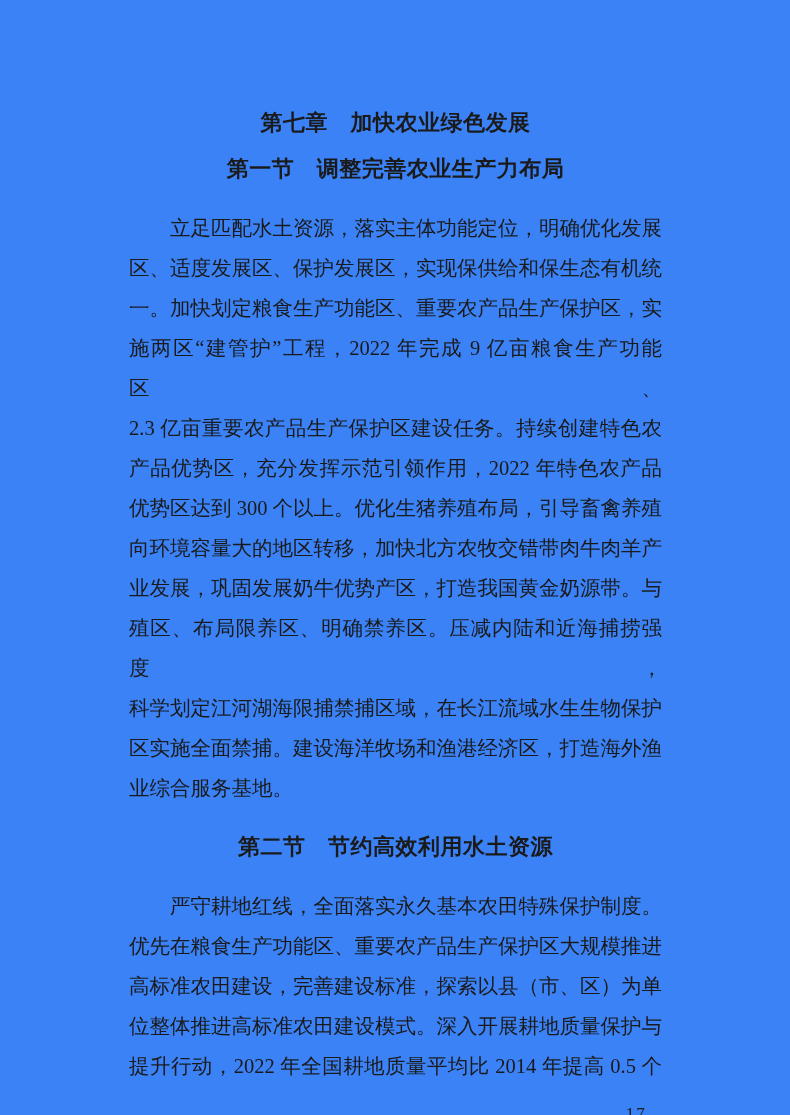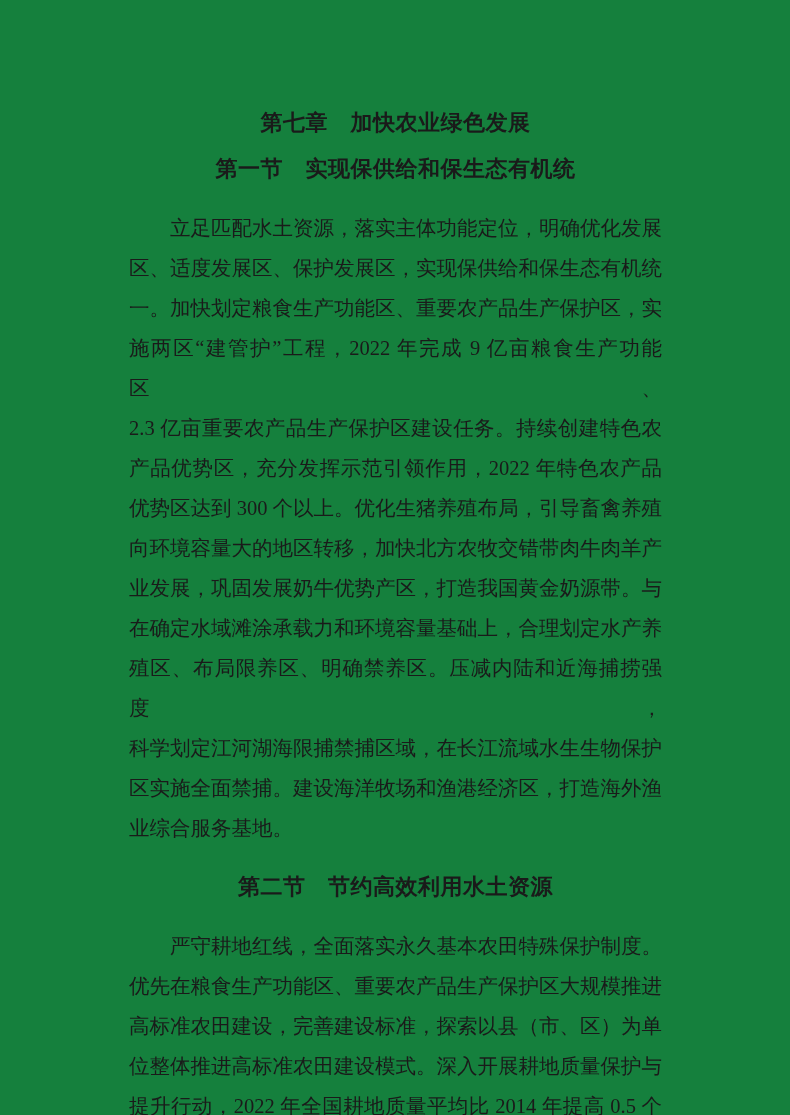--- a/index.html
+++ b/index.html
@@ -5,21 +5,21 @@
   html, body {
     margin: 0;
     padding: 0;
     background: #ffffff;
   }
   .page {
     position: relative;
     width: 790px;
     height: 1115px;
     box-sizing: border-box;
-    background: #15803d;
+    background: #3b82f6;
     padding: 100px 112px 0 113px;
     font-family: "Liberation Serif", "DejaVu Serif", serif;
     color: #1a1a1a;
     overflow: hidden;
   }
   .chapter-title {
     margin: 0;
     text-align: center;
     font-family: "Liberation Sans", "DejaVu Sans", sans-serif;
     font-weight: bold;
@@ -65,33 +65,32 @@
     color: #1a1a1a;
   }
 </style>
 </head>
 <body>
 
 <div class="page">
 
   <h1 class="chapter-title">第七章　加快农业绿色发展</h1>
 
-  <h2 class="section-title">第一节　实现保供给和保生态有机统</h2>
+  <h2 class="section-title">第一节　调整完善农业生产力布局</h2>
 
   <div class="para">
     <div class="line indent">立足匹配水土资源，落实主体功能定位，明确优化发展</div>
     <div class="line">区、适度发展区、保护发展区，实现保供给和保生态有机统</div>
     <div class="line">一。加快划定粮食生产功能区、重要农产品生产保护区，实</div>
     <div class="line">施两区“建管护”工程，2022 年完成 9 亿亩粮食生产功能区、</div>
     <div class="line">2.3 亿亩重要农产品生产保护区建设任务。持续创建特色农</div>
     <div class="line">产品优势区，充分发挥示范引领作用，2022 年特色农产品</div>
     <div class="line">优势区达到 300 个以上。优化生猪养殖布局，引导畜禽养殖</div>
     <div class="line">向环境容量大的地区转移，加快北方农牧交错带肉牛肉羊产</div>
     <div class="line">业发展，巩固发展奶牛优势产区，打造我国黄金奶源带。与</div>
-    <div class="line">在确定水域滩涂承载力和环境容量基础上，合理划定水产养</div>
     <div class="line">殖区、布局限养区、明确禁养区。压减内陆和近海捕捞强度，</div>
     <div class="line">科学划定江河湖海限捕禁捕区域，在长江流域水生生物保护</div>
     <div class="line">区实施全面禁捕。建设海洋牧场和渔港经济区，打造海外渔</div>
     <div class="line short">业综合服务基地。</div>
   </div>
 
   <h2 class="section-title">第二节　节约高效利用水土资源</h2>
 
   <div class="para">
     <div class="line indent">严守耕地红线，全面落实永久基本农田特殊保护制度。</div>

